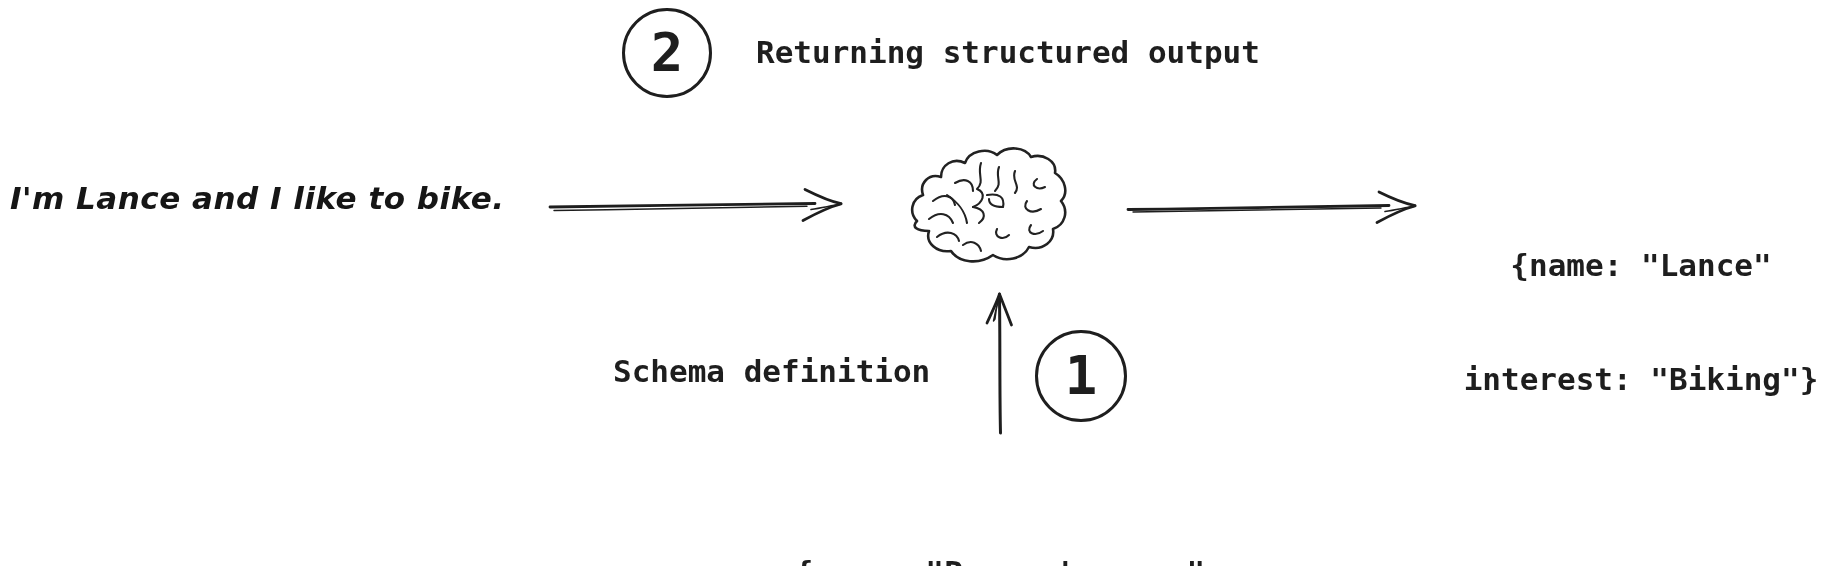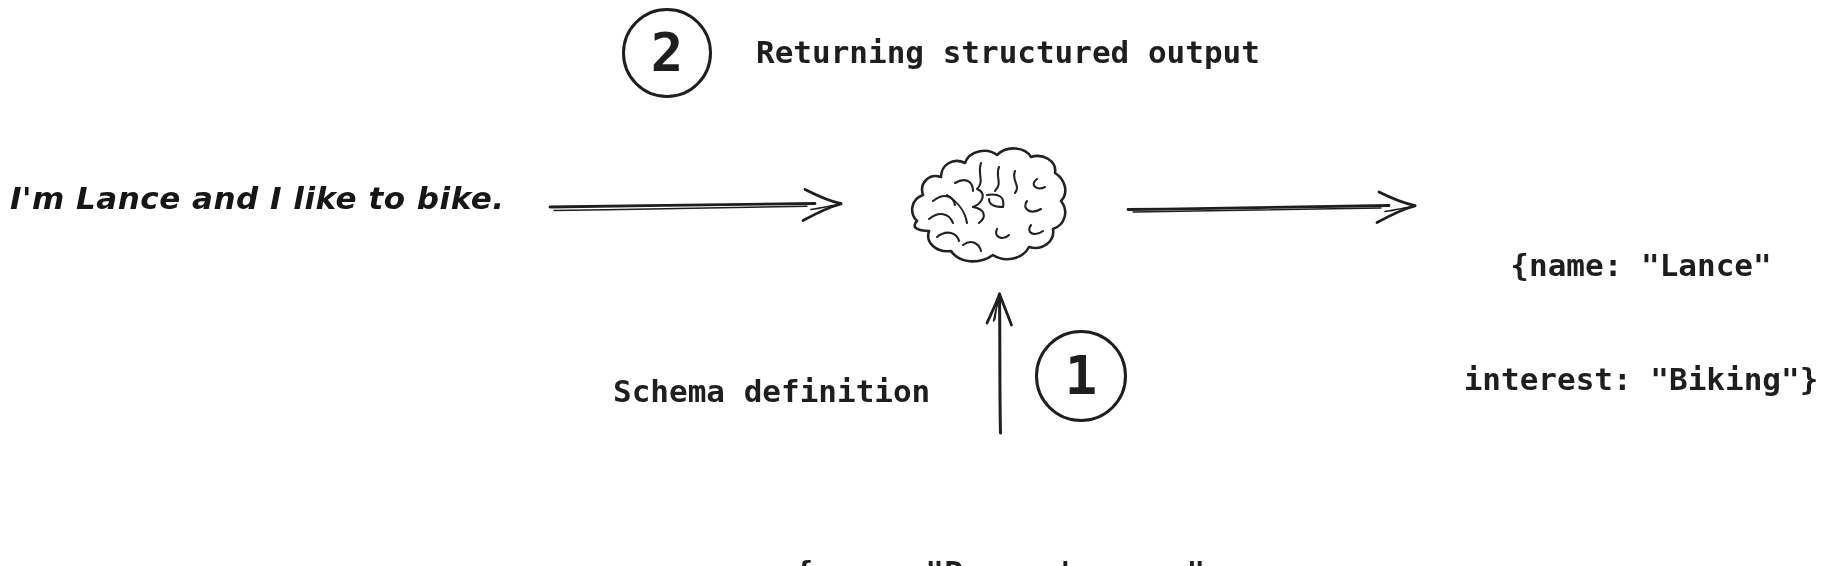--- a/index.html
+++ b/index.html
@@ -113,21 +113,21 @@
       <path d="M254 34.5 C 266 28, 282 20.5, 292 18" stroke-width="2.8"></path>
       <path d="M262 23.5 C 274 21.5, 284 19.5, 290 18.6" stroke-width="1.6"></path>
     </svg>
   </div>
 
   <div class="abs mono code-block" style="left:1441px;top:170px;width:400px;">
     <div>{name: "Lance"</div>
     <div>interest: "Biking"}</div>
   </div>
 
-  <div class="abs mono" style="left:613px;top:372px;">Schema definition</div>
+  <div class="abs mono" style="left:613px;top:352px;">Schema definition</div>
 
   <div class="abs" style="left:980px;top:289px;">
     <svg width="40" height="148" viewBox="0 0 40 148" fill="none" stroke="#1e1e1e" stroke-linecap="round" stroke-linejoin="round">
       <path d="M20.5 144 C 19.5 100, 20.2 60, 19.5 10" stroke-width="3"></path>
       <path d="M7 34 C 12 23, 17 13, 19.5 5" stroke-width="2.8"></path>
       <path d="M31.5 36 C 27 24, 22.5 13, 19.5 5" stroke-width="2.8"></path>
       <path d="M13.5 32 C 15.5 22, 17.5 14, 19 9 C 17 16, 15.5 24, 15 30 Z" stroke-width="1.4" fill="#1e1e1e"></path>
     </svg>
   </div>
 

